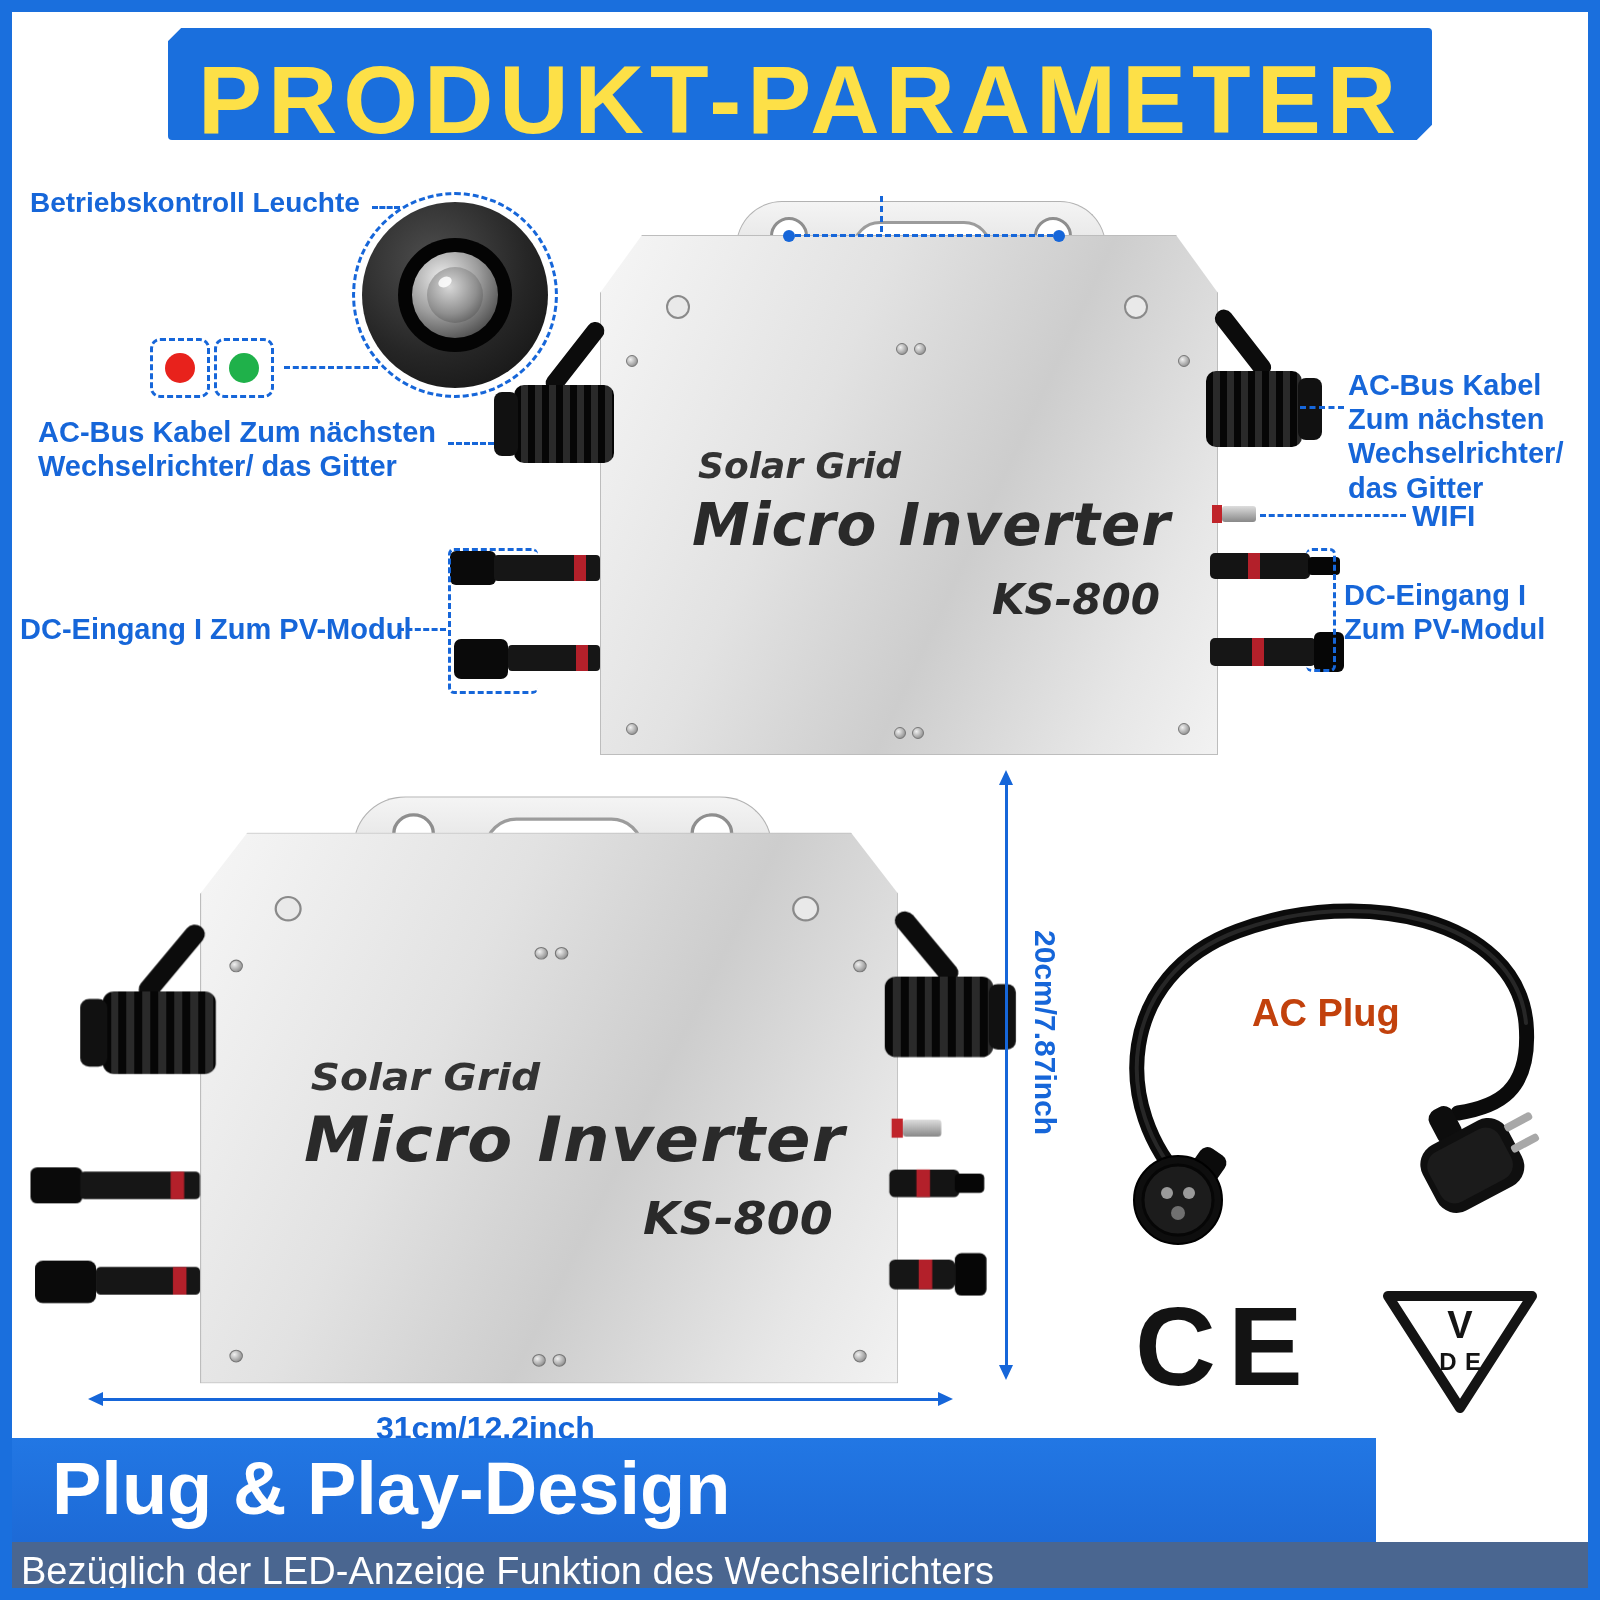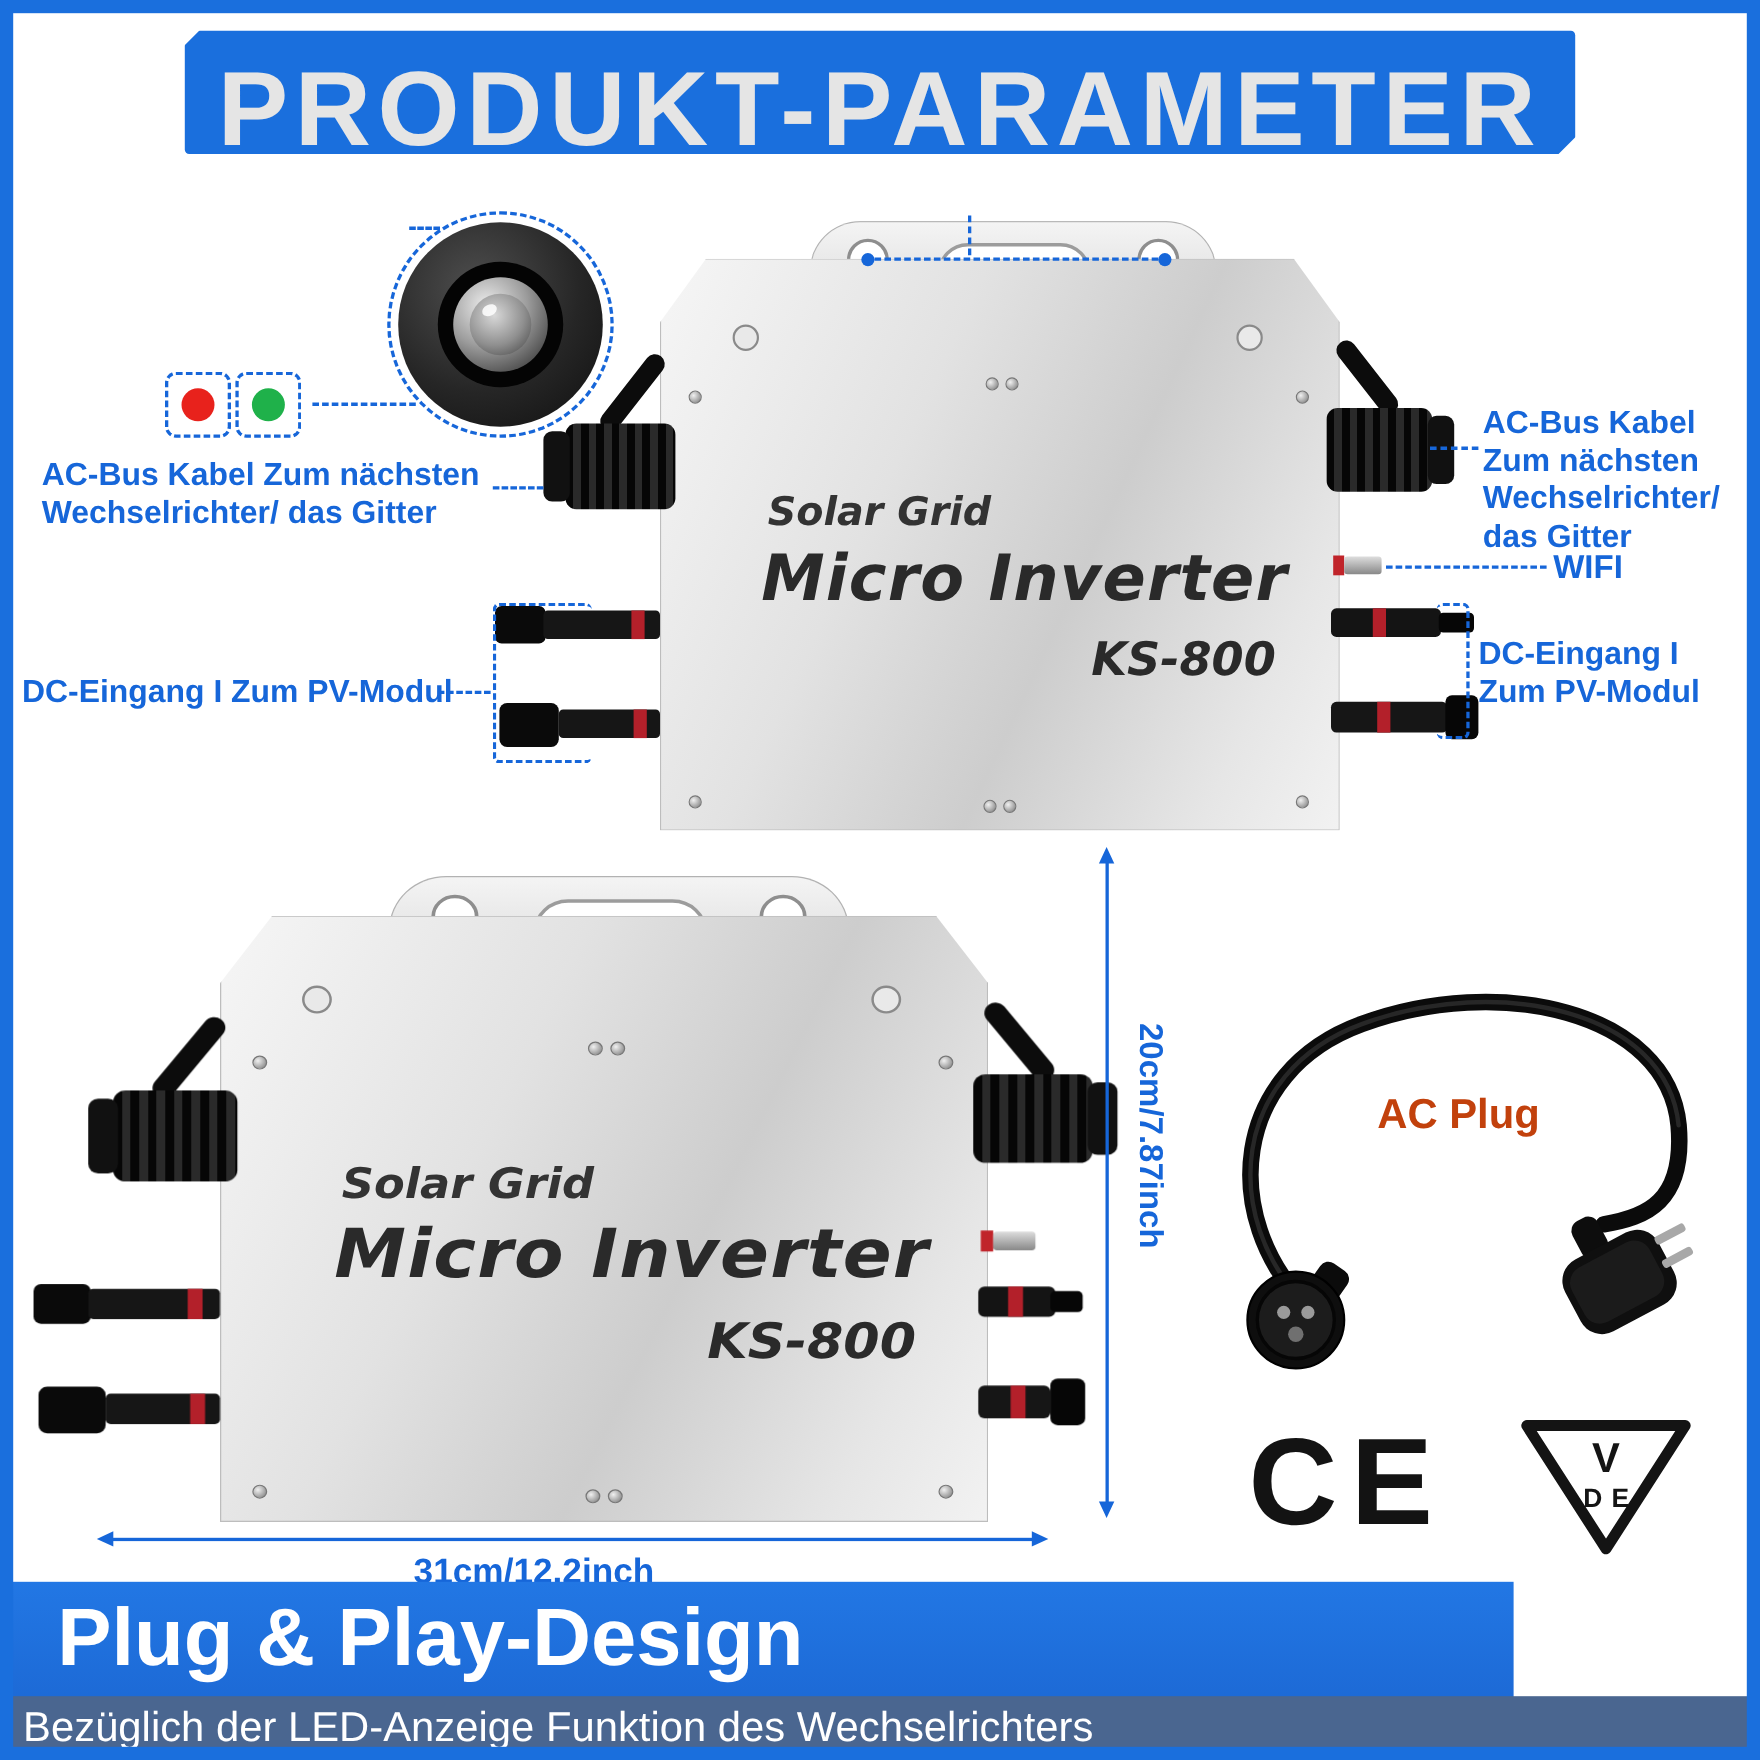--- a/index.html
+++ b/index.html
@@ -5,21 +5,21 @@
   html,body{margin:0;padding:0;background:#fff;}
   *{box-sizing:border-box;}
   #canvas{position:relative;width:1600px;height:1600px;background:#fff;overflow:hidden;
           font-family:"Liberation Sans",sans-serif;}
   .abs{position:absolute;}
 
   
   .frame{position:absolute;inset:0;border:12px solid #1a6fdd;z-index:80;pointer-events:none;}
   .hdr{position:absolute;left:168px;top:28px;width:1264px;height:112px;background:#1a6fdd;
        border-radius:4px;z-index:10;display:flex;align-items:center;justify-content:center;}
-  .hdr-title{color:#e5e5e5;font-size:96px;font-weight:700;letter-spacing:6px;white-space:nowrap;margin-top:32px;}
+  .hdr-title{color:#fde047;font-size:96px;font-weight:700;letter-spacing:6px;white-space:nowrap;margin-top:32px;}
   .hdr-slash{position:absolute;width:110px;height:10px;background:#fff;z-index:11;transform:rotate(-45deg);}
   .hs1{left:118px;top:24px;} .hs2{left:1372px;top:132px;}
 
   
   .lbl{position:absolute;color:#1666d9;font-weight:700;font-size:29px;line-height:1.18;z-index:30;}
   .dl{position:absolute;border-top:3px dashed #1666d9;z-index:28;}
   .dlv{position:absolute;border-left:3px dashed #1666d9;z-index:28;}
   .bracket{position:absolute;border:3px dashed #1666d9;z-index:28;border-radius:6px;}
   .bdot{position:absolute;width:12px;height:12px;border-radius:50%;background:#1666d9;z-index:29;}
 
@@ -137,20 +137,21 @@
 <div id="canvas">
 
   <div class="frame"></div>
 
   <div class="hdr">
     <div class="hdr-title">PRODUKT-PARAMETER</div>
   </div>
   <div class="hdr-slash hs1"></div>
   <div class="hdr-slash hs2"></div>
 
+  <div class="lbl" style="left:30px;top:186px;font-size:28px;white-space:nowrap;">Betriebskontroll Leuchte</div>
   <div class="dl" style="left:372px;top:206px;width:28px;"></div>
 
   <div class="abs led-ring"></div>
   <div class="abs led-photo"></div>
   <div class="abs led-o1"></div>
   <div class="abs led-o2"></div>
   <div class="abs led-o3"></div>
   <div class="abs led-hl"></div>
 
   <div class="dotbox db1">

